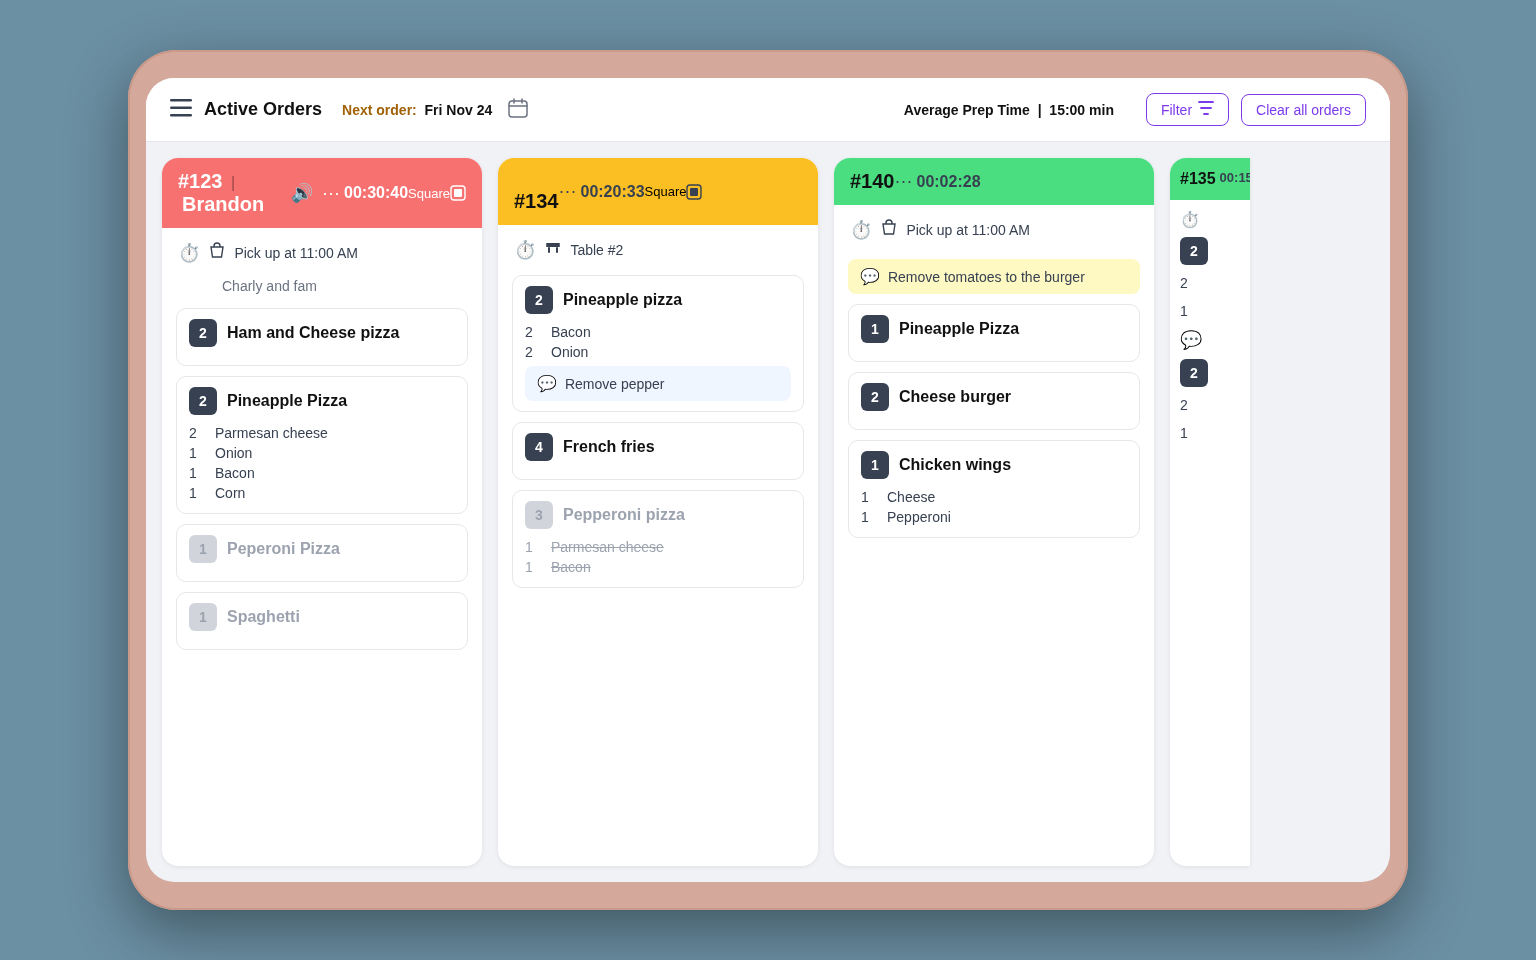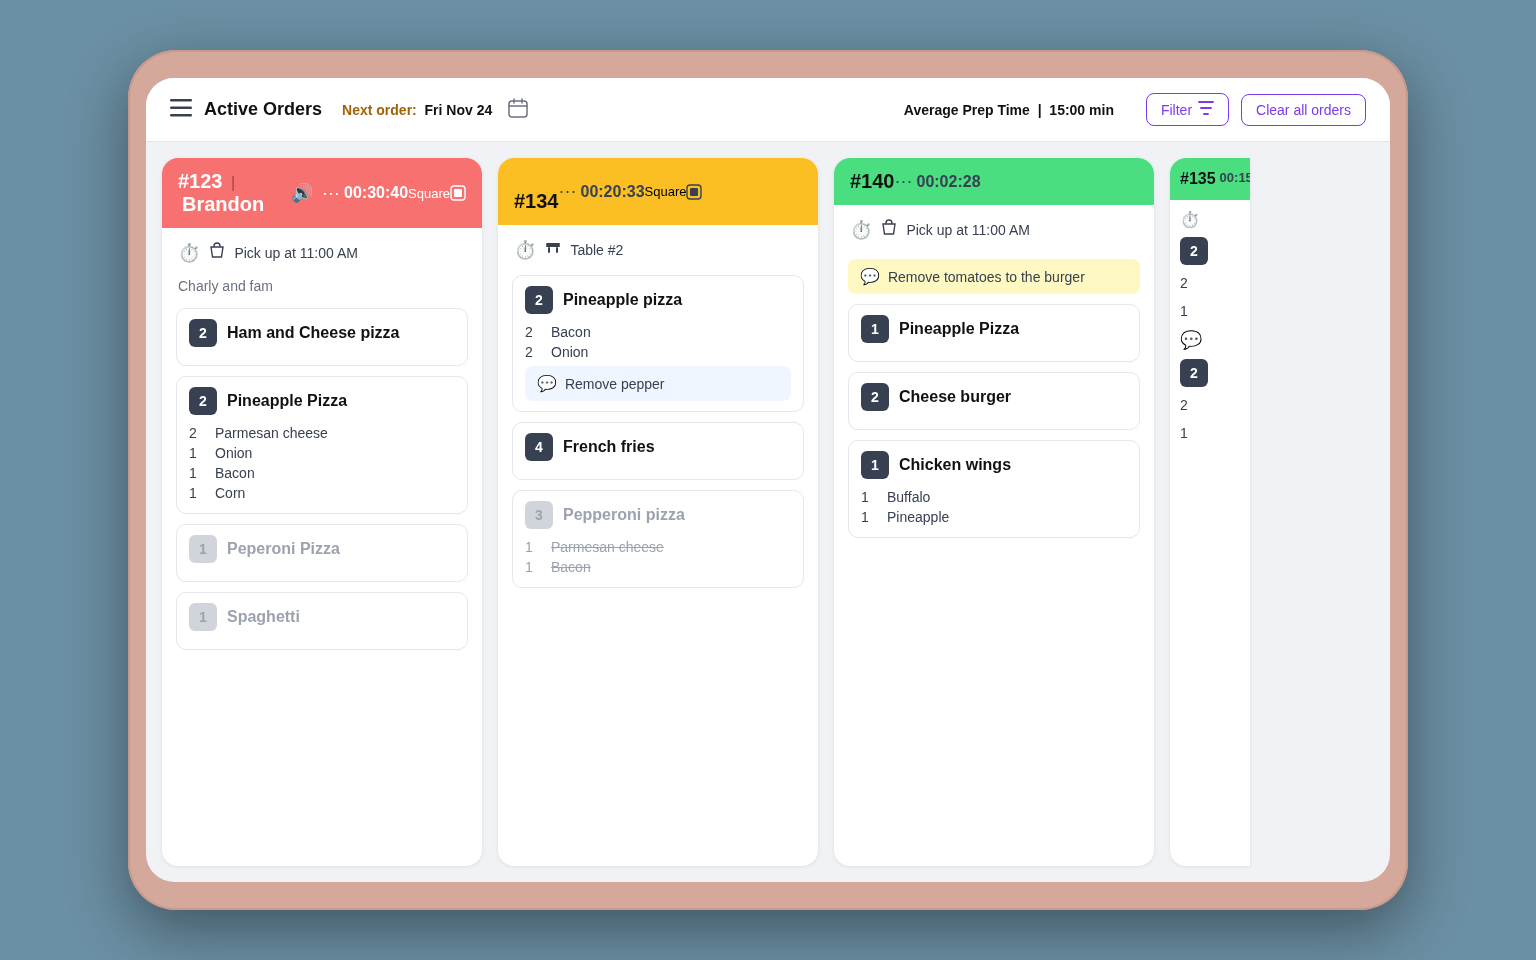--- a/index.html
+++ b/index.html
@@ -119,21 +119,21 @@
     .order-timer { font-size: 16px; font-weight: 600; }
     .order-source { font-size: 13px; display: flex; align-items: center; }
     .order-body {
       flex: 1;
       overflow-y: auto;
       padding: 10px 14px;
       display: flex;
       flex-direction: column;
       gap: 10px;
     }
-    .customer-name { font-size: 14px; color: #6b7280; padding: 0 2px 4px; }
+    .customer-name { font-size: 14px; color: #6b7280; padding: 0 2px 4px; margin-left: 44px; }
     .order-item-card {
       border: 1.5px solid #e5e7eb;
       border-radius: 10px;
       padding: 10px 12px;
       background: #fff;
     }
     .order-item-title {
       display: flex;
       align-items: center;
       gap: 10px;
@@ -478,25 +478,25 @@
             </div>
           </div>
 
           <div class="order-item-card">
             <div class="order-item-title">
               <span class="item-qty-badge">1</span>
               <span class="item-name">Chicken wings</span>
             </div>
             <div class="item-modifier">
               <span class="mod-qty">1</span>
-              <span class="mod-name">Buffalo</span>
+              <span class="mod-name">Cheese</span>
             </div>
             <div class="item-modifier">
               <span class="mod-qty">1</span>
-              <span class="mod-name">Pineapple</span>
+              <span class="mod-name">Pepperoni</span>
             </div>
           </div>
         </div>
       </div>
 
       <div class="order-card-partial">
         <div class="partial-header header-green">
           <div style="font-size:16px;font-weight:700;color:#111;">#135</div>
           <div style="font-size:13px;font-weight:600;color:#374151;">00:15:2</div>
         </div>

